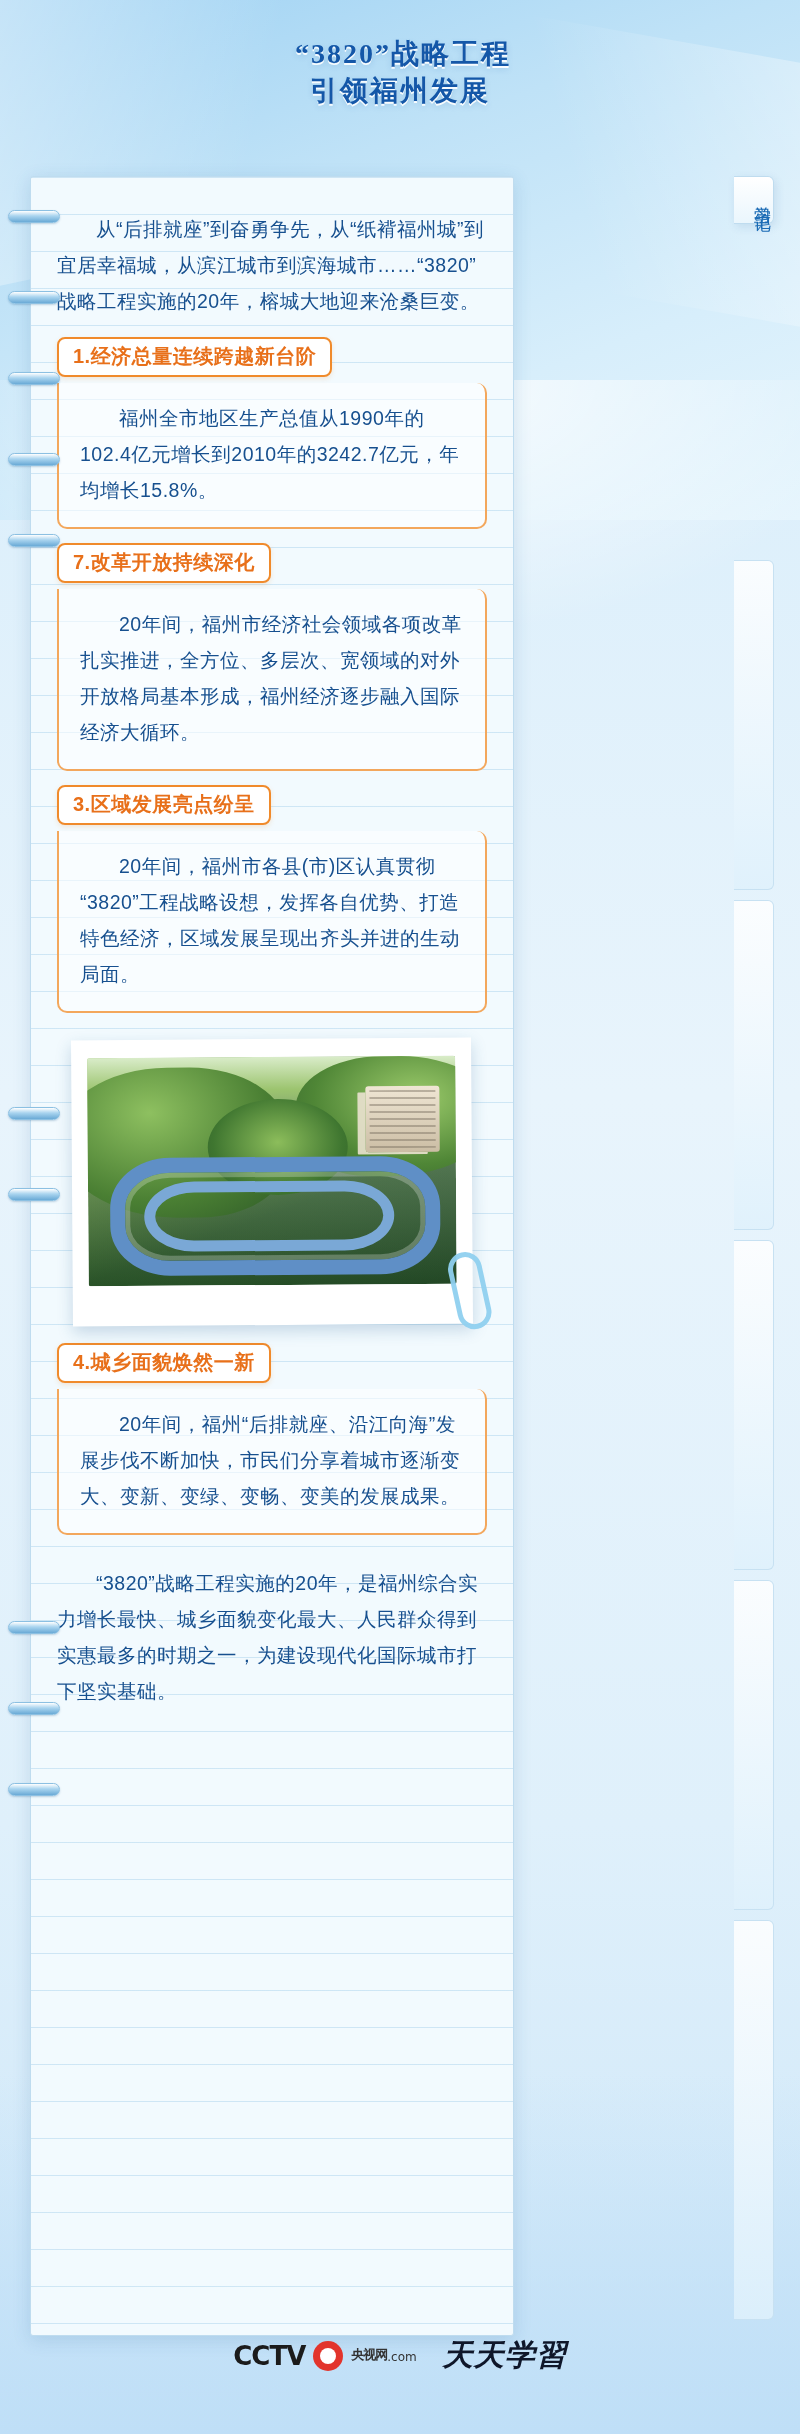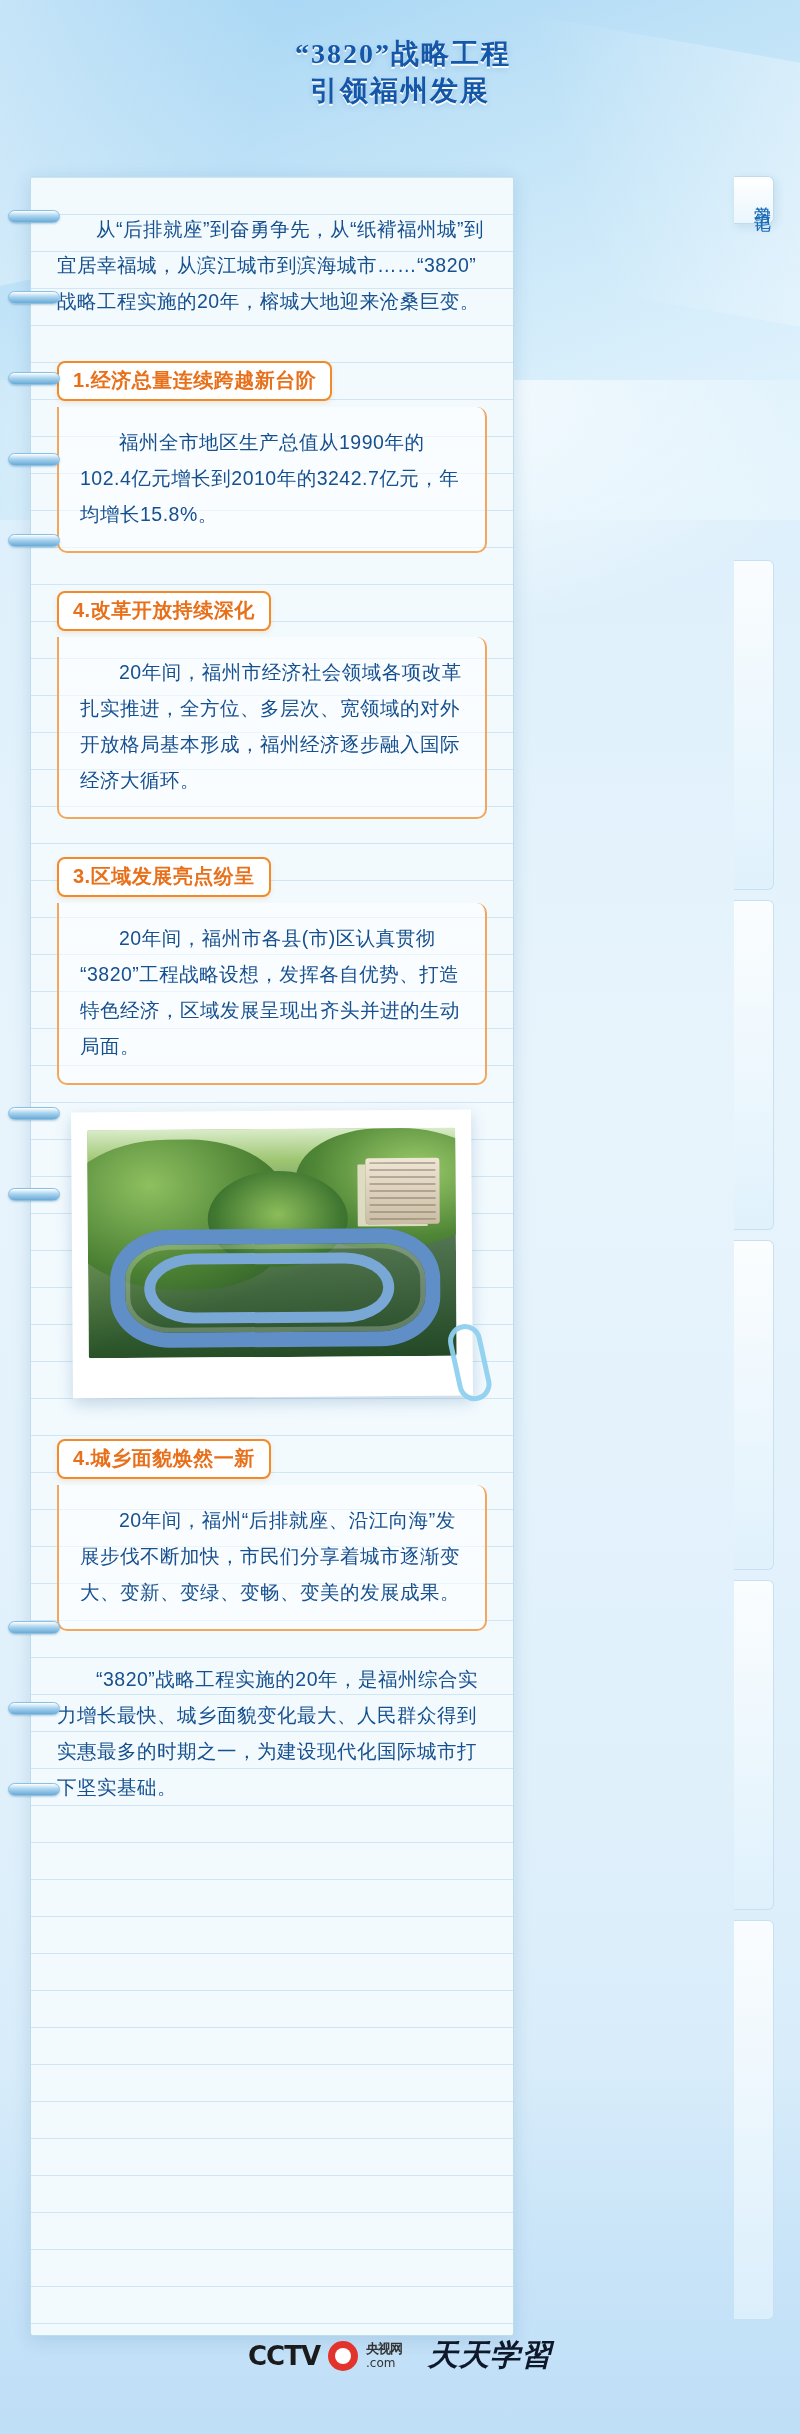--- a/index.html
+++ b/index.html
@@ -147,21 +147,21 @@
     font-size: 19.5px;
     line-height: 36px;
     text-indent: 2em;
     letter-spacing: .5px;
     margin: 0 0 10px 0;
   }
 
   
   .chip {
     display: inline-block;
-    margin: 32px 0 6px 0;
+    margin: 8px 0 6px 0;
     padding: 4px 14px 5px;
     border: 2px solid #f08a2b;
     border-radius: 8px;
     background: #ffffff;
     color: #e8701a;
     font-size: 20px;
     font-weight: bold;
     letter-spacing: .5px;
     box-shadow: 0 2px 5px rgba(240,138,43,.18);
   }
@@ -339,21 +339,21 @@
     <p class="para">从“后排就座”到奋勇争先，从“纸褙福州城”到宜居幸福城，从滨江城市到滨海城市……“3820”战略工程实施的20年，榕城大地迎来沧桑巨变。</p>
 
     <div>
       <div class="chip">1.经济总量连续跨越新台阶</div>
       <div class="card">
         <p class="para">福州全市地区生产总值从1990年的102.4亿元增长到2010年的3242.7亿元，年均增长15.8%。</p>
       </div>
     </div>
 
     <div>
-      <div class="chip">4.改革开放持续深化</div>
+      <div class="chip">7.改革开放持续深化</div>
       <div class="card">
         <p class="para">20年间，福州市经济社会领域各项改革扎实推进，全方位、多层次、宽领域的对外开放格局基本形成，福州经济逐步融入国际经济大循环。</p>
       </div>
     </div>
 
     <div>
       <div class="chip">3.区域发展亮点纷呈</div>
       <div class="card">
         <p class="para">20年间，福州市各县(市)区认真贯彻“3820”工程战略设想，发挥各自优势、打造特色经济，区域发展呈现出齐头并进的生动局面。</p>
       </div>
@@ -381,19 +381,19 @@
 
     <p class="para" style="margin-top:30px">“3820”战略工程实施的20年，是福州综合实力增长最快、城乡面貌变化最大、人民群众得到实惠最多的时期之一，为建设现代化国际城市打下坚实基础。</p>
 
   </div>
 </div>
 
 <div class="footer">
   <div class="cctv">
     <span>CCTV</span>
     <span class="eye"></span>
-    <span style="display:flex;flex-direction:column;align-items:flex-start;line-height:1">
+    <span style="display:flex;flex-direction:row;align-items:flex-end;line-height:1">
       <span class="cctv-zh">央视网</span>
       <span class="sub">.com</span>
     </span>
   </div>
   <div class="brand-red">天天学習</div>
 </div>
 
 </body></html>

